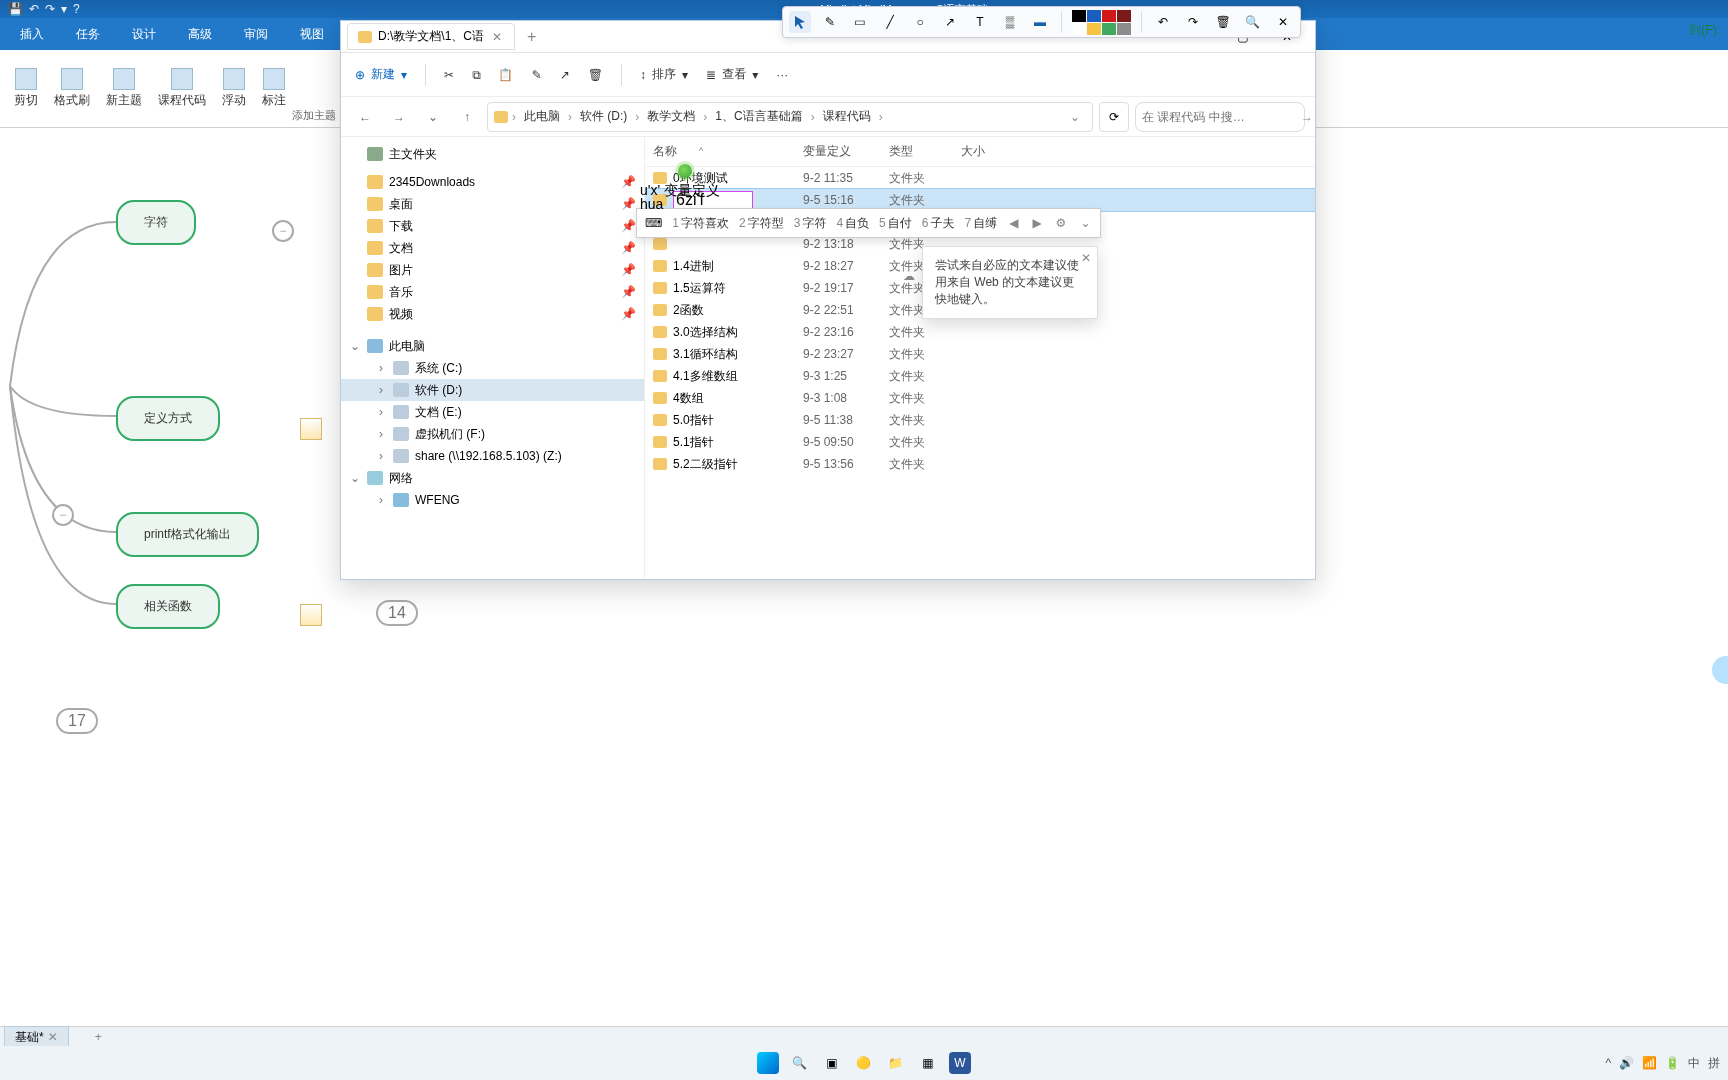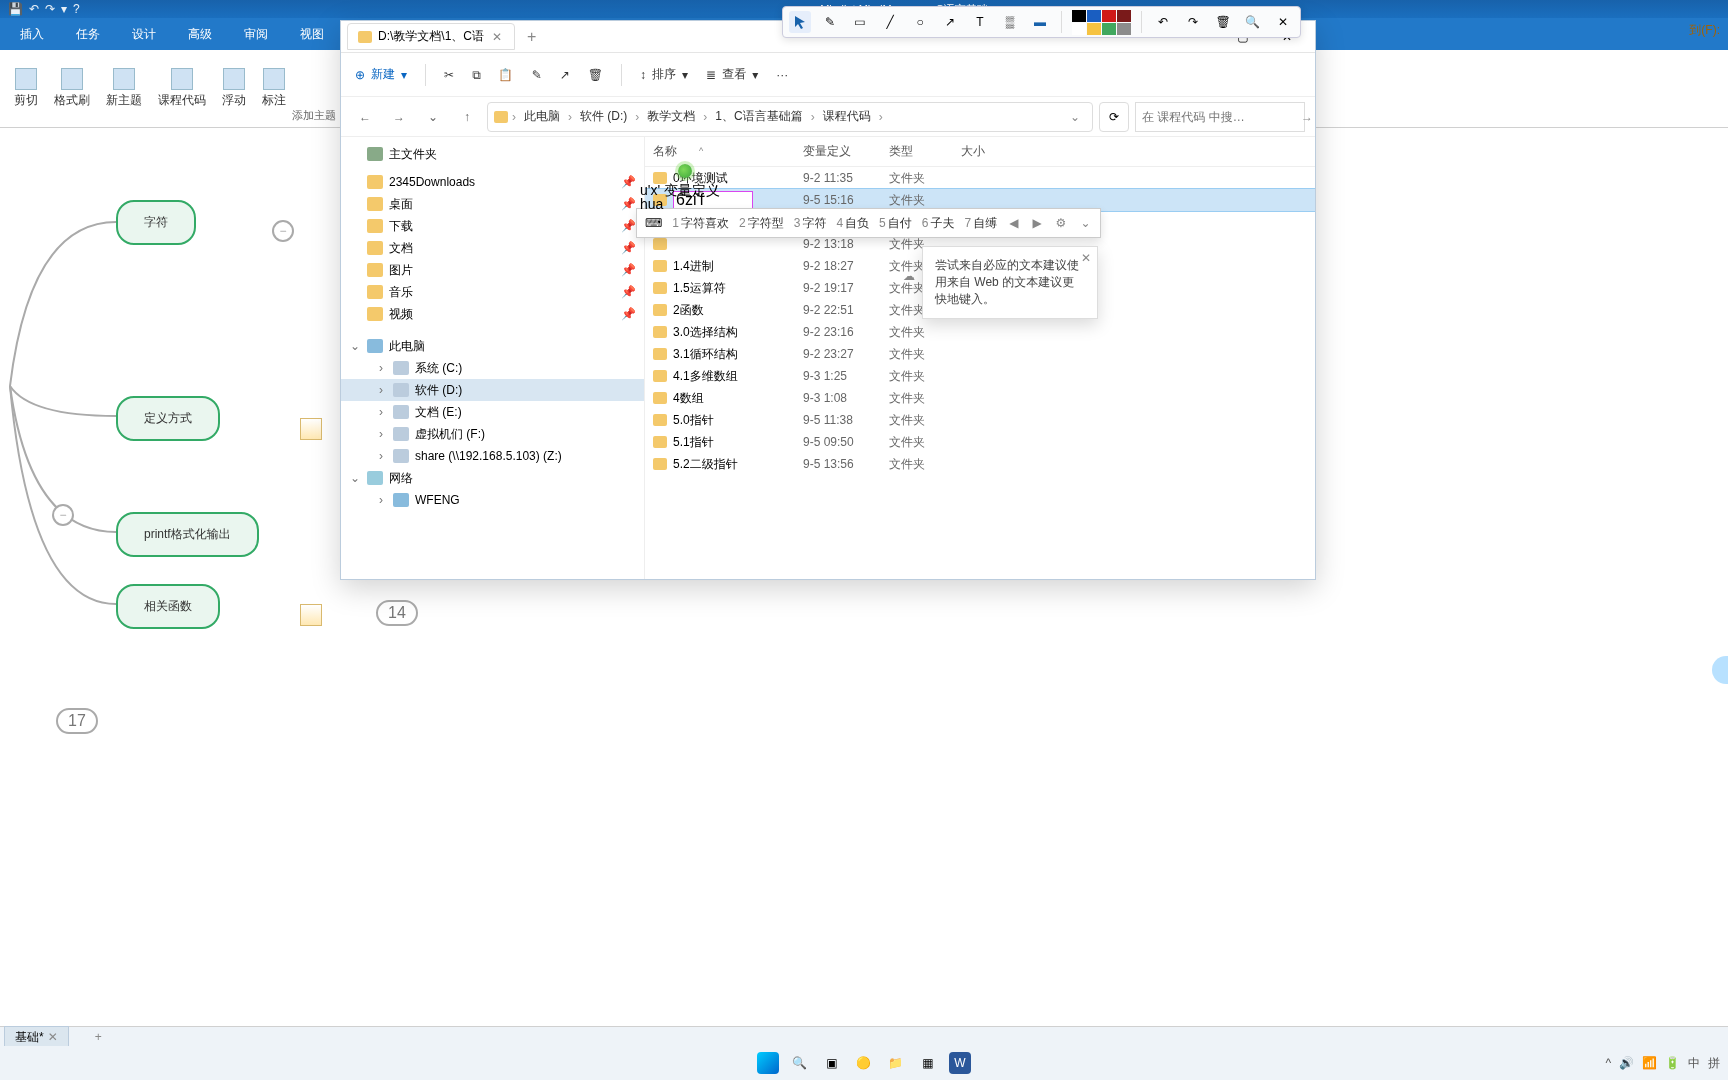--- a/index.html
+++ b/index.html
@@ -5,21 +5,21 @@
 *{margin:0;padding:0;box-sizing:border-box;font-family:"Segoe UI","Microsoft YaHei",sans-serif;font-size:12px}
 body{background:#fff;width:1728px;height:1080px;overflow:hidden;position:relative}
 
 
 .mm-titlebar{position:absolute;top:0;left:0;right:0;height:18px;background:linear-gradient(#1862ab,#1a6fbf);color:#fff;display:flex;align-items:center}
 .mm-qat{display:flex;gap:6px;margin-left:8px;align-items:center}
 .mm-qat span{opacity:.9}
 .mm-title{flex:1;text-align:center;font-size:11px}
 .mm-tabs{position:absolute;top:18px;left:0;right:0;height:32px;background:#2279c9;display:flex;align-items:center;color:#fff;padding-left:6px;gap:4px}
 .mm-tab{padding:6px 14px;cursor:pointer}
-.mm-find{position:absolute;right:8px;top:22px;color:#a16207}
+.mm-find{position:absolute;right:8px;top:22px;color:#15803d}
 .mm-ribbon{position:absolute;top:50px;left:0;right:0;height:78px;background:#fff;border-bottom:1px solid #d0d0d0;display:flex}
 .rgroup{display:flex;align-items:center;padding:4px 8px;border-right:1px solid #eee}
 .rbtn{display:flex;flex-direction:column;align-items:center;gap:2px;padding:2px 6px;color:#333}
 .rbtn .ic{width:22px;height:22px;background:#cfe2f3;border:1px solid #9bc}
 .rfoot{font-size:11px;color:#666;margin-top:auto}
 
 
 .mindmap{position:absolute;top:128px;left:0;right:0;bottom:34px;background:#fff}
 .mnode{position:absolute;border:2px solid #3a6;background:#eaf6ef;border-radius:18px;padding:12px 26px;font-size:26px;color:#333;display:flex;align-items:center;justify-content:center}
 .badge{position:absolute;border:2px solid #aaa;border-radius:999px;padding:2px 10px;font-size:16px;color:#777;background:#fff}
@@ -54,21 +54,21 @@
 .ex-tbtn.blue{color:#0a66c2}
 .vsep{width:1px;height:22px;background:#ddd}
 
 .ex-nav{height:40px;display:flex;align-items:center;gap:6px;padding:0 10px;border-bottom:1px solid #eee}
 .ex-navbtn{width:28px;height:28px;display:flex;align-items:center;justify-content:center;color:#666;cursor:pointer;border-radius:4px}
 .ex-path{flex:1;border:1px solid #ddd;height:30px;border-radius:4px;display:flex;align-items:center;padding:0 6px;gap:2px}
 .crumb{padding:2px 4px;color:#333;cursor:pointer}
 .csep{color:#999;padding:0 2px}
 .ex-path .dd{margin-left:auto;color:#888;padding:0 6px;cursor:pointer}
 .ex-refresh{width:30px;height:30px;border:1px solid #ddd;border-radius:4px;display:flex;align-items:center;justify-content:center;cursor:pointer}
-.ex-search{width:170px;height:30px;border:1px solid #ddd;border-radius:0;display:flex;align-items:center;padding:0 6px;gap:4px;color:#888}
+.ex-search{width:170px;height:30px;border:1px solid #ddd;border-radius:8px;display:flex;align-items:center;padding:0 6px;gap:4px;color:#888}
 .ex-search input{border:0;outline:0;flex:1;font-size:12px;color:#333}
 
 .ex-body{flex:1;display:flex;min-height:0}
 .ex-side{width:304px;border-right:1px solid #eee;overflow:auto;padding:6px 0}
 .srow{display:flex;align-items:center;height:22px;padding:0 8px;gap:6px;cursor:pointer}
 .srow.sel{background:#d8e6f2}
 .srow .caret{width:12px;text-align:center;color:#777}
 .srow .ficon{width:16px;height:14px;border-radius:2px}
 .srow .ficon.folder{background:#f4c96b}
 .srow .ficon.home{background:#8a8}

